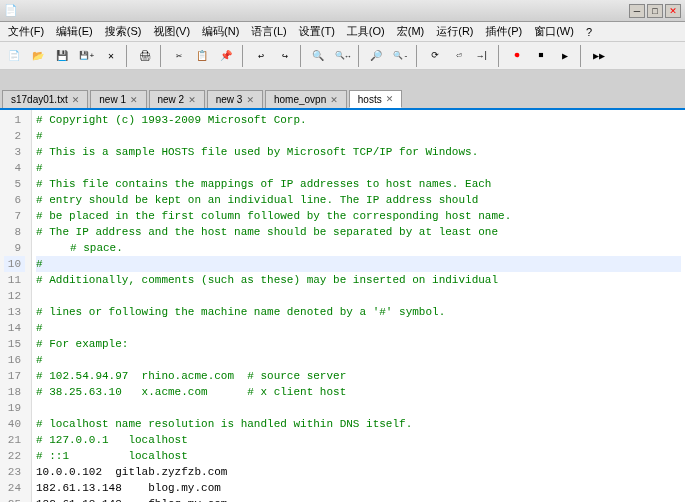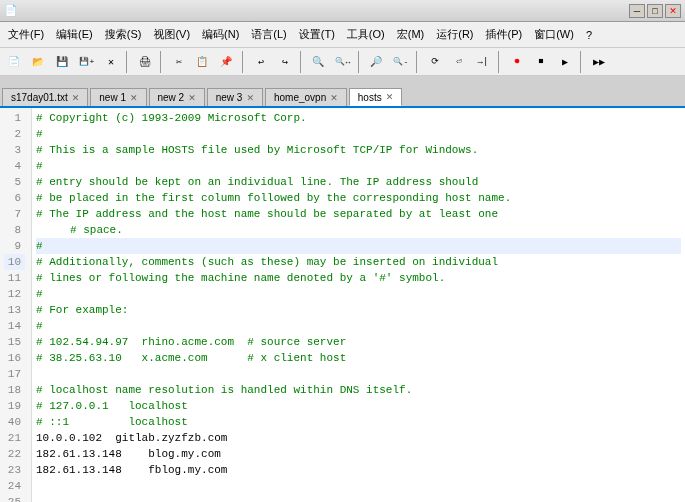--- a/index.html
+++ b/index.html
@@ -17,21 +17,21 @@
       font-size: 11px;
     }
     #title-bar .win-btn {
       width: 16px; height: 14px; border: 1px solid #888; background: #d4d0c8;
       font-size: 9px; display: flex; align-items: center; justify-content: center; cursor: pointer;
     }
 
     
     #menu-bar {
       background: #f0f0f0;
-      height: 26px;
+      height: 20px;
       display: flex;
       align-items: center;
       padding: 0 2px;
       border-bottom: 1px solid #ccc;
       font-family: 'MS Sans Serif', sans-serif;
       font-size: 11px;
     }
     .menu-item {
       padding: 2px 6px;
       cursor: pointer;
@@ -49,21 +49,21 @@
     }
     .tb-btn {
       width: 22px; height: 22px; border: 1px solid transparent; background: #f0f0f0;
       display: flex; align-items: center; justify-content: center; cursor: pointer; font-size: 10px;
     }
     .tb-sep { width: 4px; height: 22px; border-left: 1px solid #999; margin: 0 2px; }
 
     
     #tab-bar {
       background: #d0d0d0;
-      height: 32px;
+      height: 40px;
       display: flex;
       align-items: flex-end;
       padding: 0 2px;
       border-bottom: 2px solid #0078d7;
       font-size: 11px;
       font-family: 'MS Sans Serif', sans-serif;
       overflow: hidden;
     }
     .tab {
       padding: 2px 8px;
@@ -244,27 +244,28 @@
         <div class="ln">22</div>
         <div class="ln">23</div>
         <div class="ln">24</div>
         <div class="ln">25</div>
       </div>
   </div>
   <div id="code-area"><span class="line" style="color: rgb(0, 128, 0);"># Copyright (c) 1993-2009 Microsoft Corp.
 </span><span class="line" style="color: rgb(0, 128, 0);">#
 </span><span class="line" style="color: rgb(0, 128, 0);"># This is a sample HOSTS file used by Microsoft TCP/IP for Windows.
 </span><span class="line" style="color: rgb(0, 128, 0);">#
+</span><span class="line" style="color: rgb(0, 128, 0);"># This file contains the mappings of IP addresses to host names. Each
 </span><span class="line" style="color: rgb(0, 128, 0);"># entry should be kept on an individual line. The IP address should
 </span><span class="line" style="color: rgb(0, 128, 0);"># be placed in the first column followed by the corresponding host name.
 </span><span class="line" style="color: rgb(0, 128, 0);"># The IP address and the host name should be separated by at least one
 </span><span class="line" style="color: rgb(0, 128, 0); margin-left: 34px;"># space.
 </span><span class="line highlighted" style="color: rgb(0, 128, 0);">#
 </span><span class="line" style="color: rgb(0, 128, 0);"># Additionally, comments (such as these) may be inserted on individual
-</span><span class="line" style="color: rgb(0, 128, 0);"># lines or following the machine name denoted by a '#' symbol.
+</span><span class="line" style="color: rgb(0, 128, 0); margin-top: 16px;"># lines or following the machine name denoted by a '#' symbol.
 </span><span class="line" style="color: rgb(0, 128, 0);">#
 </span><span class="line" style="color: rgb(0, 128, 0);"># For example:
 </span><span class="line" style="color: rgb(0, 128, 0);">#
 </span><span class="line" style="color: rgb(0, 128, 0);"># 102.54.94.97  rhino.acme.com  # source server
 </span><span class="line" style="color: rgb(0, 128, 0);"># 38.25.63.10   x.acme.com      # x client host
 </span><span class="line">
 </span><span class="line" style="color: rgb(0, 128, 0);"># localhost name resolution is handled within DNS itself.
 </span><span class="line" style="color: rgb(0, 128, 0);"># 127.0.0.1   localhost
 </span><span class="line" style="color: rgb(0, 128, 0);"># ::1         localhost
 </span><span class="line">10.0.0.102  gitlab.zyzfzb.com

